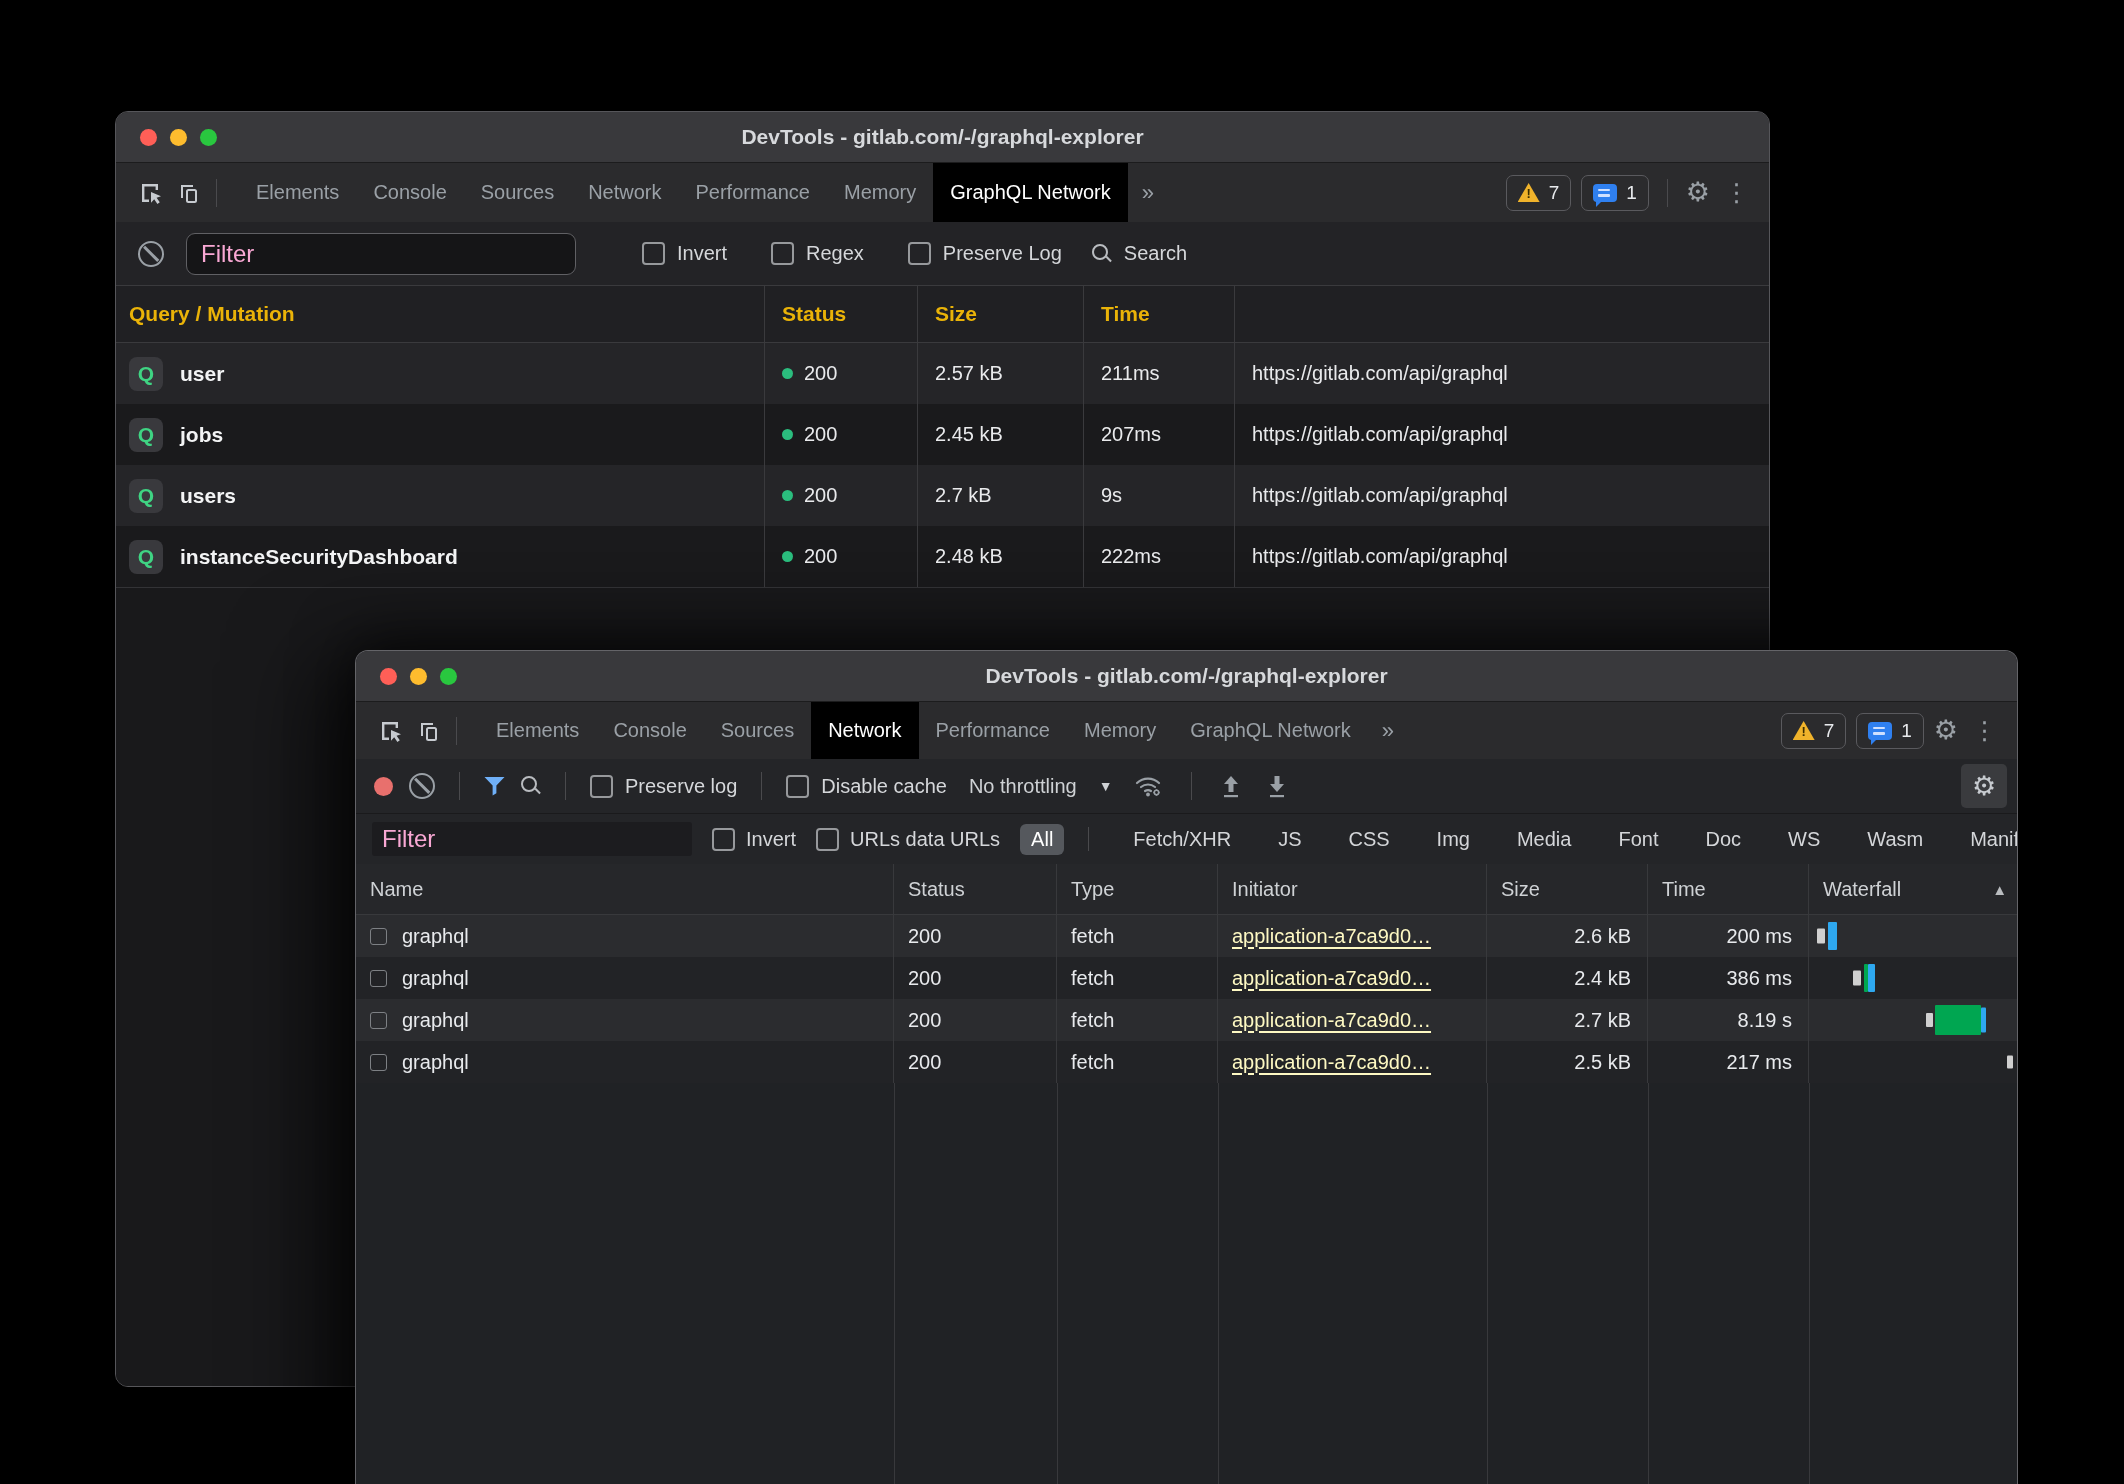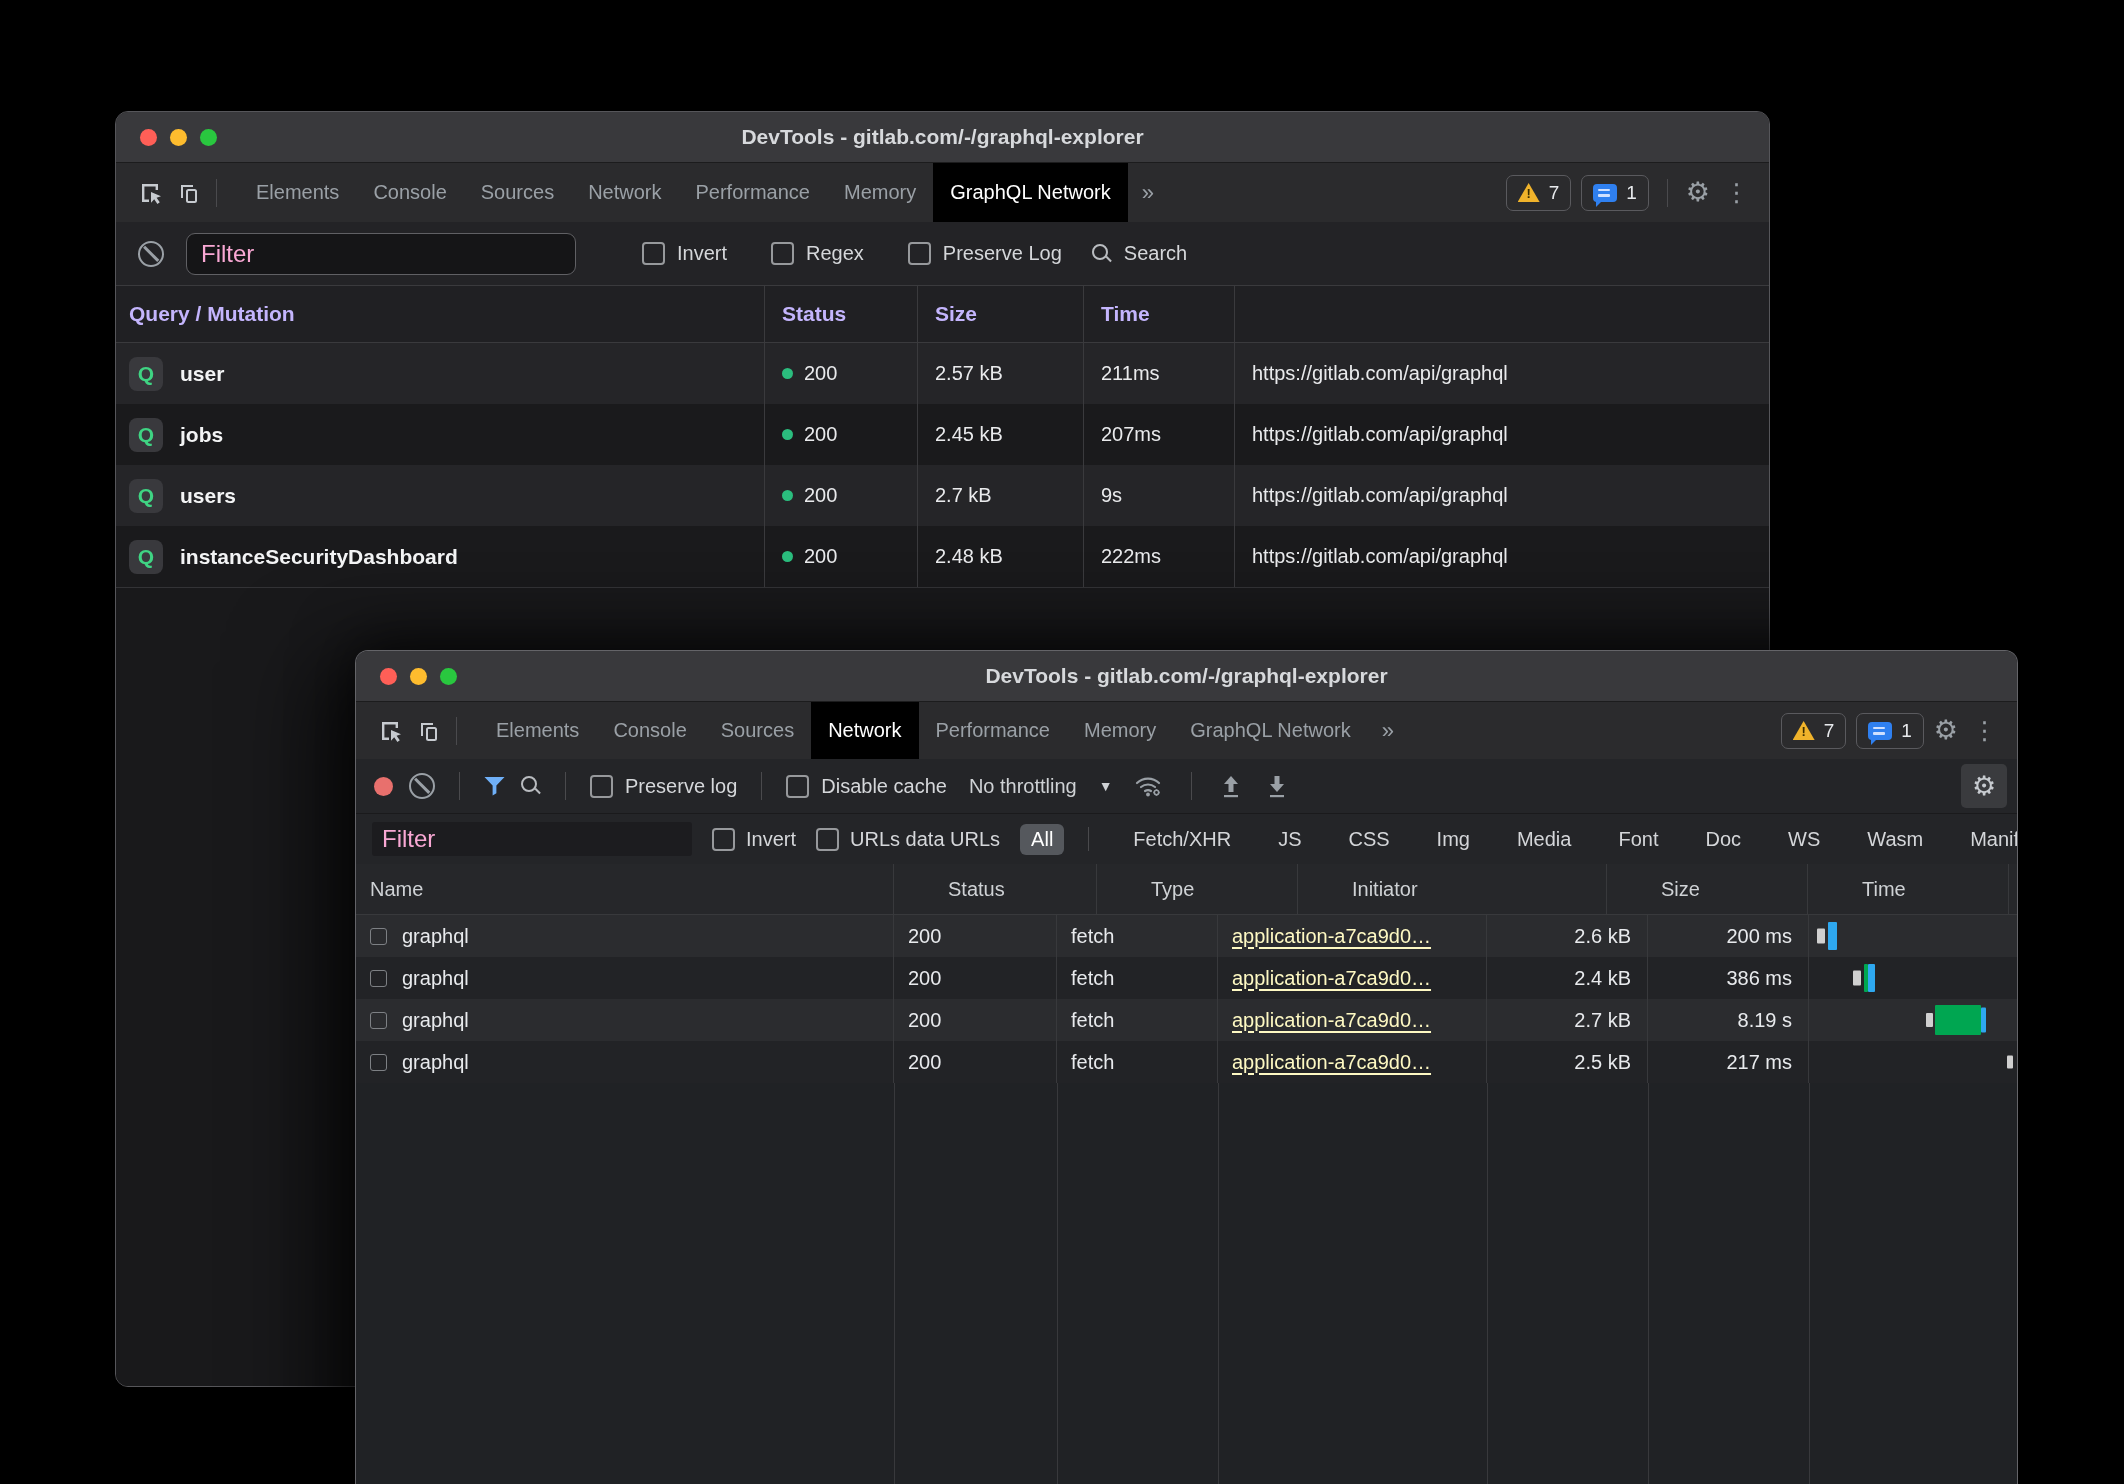--- a/index.html
+++ b/index.html
@@ -57,21 +57,21 @@
   .cbl{display:flex;align-items:center;gap:12px;font-size:20px;color:#d5d7da;font-weight:500;cursor:pointer;white-space:nowrap;}
   
   .filterrow{height:63px;flex:0 0 63px;background:#232326;display:flex;align-items:center;padding:0 22px;gap:22px;border-bottom:1px solid #3a3a3d;}
   .finput{width:390px;height:42px;background:#151517;border:1.5px solid #606064;border-radius:9px;
           display:flex;align-items:center;padding:0 14px;box-sizing:border-box;cursor:text;margin-right:22px;}
   .ph{font-size:24px;color:#f9a8d4;}
   .searchlbl{display:flex;align-items:center;gap:12px;font-size:20px;color:#d5d7da;font-weight:500;cursor:pointer;margin-left:8px;}
   .filterrow .cbl{margin-left:22px;}
   
   .bhead,.brow{display:grid;grid-template-columns:649px 153px 166px 151px 1fr;align-items:center;}
-  .bhead{height:56px;background:#202023;border-bottom:1px solid #3a3a3d;font-weight:700;font-size:21px;color:#c4b5fd;}
+  .bhead{height:56px;background:#202023;border-bottom:1px solid #3a3a3d;font-weight:700;font-size:21px;color:#eab308;}
   .bc{height:100%;display:flex;align-items:center;padding:0 0 0 17px;box-sizing:border-box;overflow:hidden;white-space:nowrap;}
   .bc.c1{padding-left:13px;}
   .bhead .bc,.brow .bc{border-right:1px solid #3a3a3d;}
   .bhead .bc.c5,.brow .bc.c5{border-right:none;}
   .brow{height:61px;font-size:20px;color:#e9eaec;}
   .brow.odd{background:#252528;} .brow.even{background:#1a1a1c;}
   .brows{border-bottom:1px solid #333336;}
   .qb{width:34px;height:34px;border-radius:8px;background:#39393d;color:#3fd483;font-weight:700;font-size:21px;
       display:inline-flex;align-items:center;justify-content:center;margin-right:17px;flex:0 0 auto;}
   .nm{font-weight:700;font-size:21px;color:#f3f4f5;}
@@ -93,21 +93,21 @@
   .finput2{width:320px;height:34px;background:#1c1c1f;border-radius:3px;display:flex;align-items:center;padding:0 10px;box-sizing:border-box;cursor:text;flex:0 0 auto;}
   .filter2 .cbl{gap:11px;}
   .pill{padding:4px 11px;border-radius:6px;font-size:20px;color:#fff;background:#55585d;cursor:pointer;}
   .typef{font-size:20px;color:#d4d6d9;cursor:pointer;white-space:nowrap;margin-left:20px;}
   .typelist{display:flex;align-items:center;gap:27px;}
   .vdiv.short{height:24px;margin:0 4px;}
   
   .optrow{height:47px;flex:0 0 47px;background:#242528;display:flex;align-items:center;padding:0 18px;gap:44px;border-bottom:1px solid #161618;}
   
   .fhead,.frow{display:grid;grid-template-columns:538px 163px 161px 269px 161px 161px 1fr;align-items:center;}
-  .fhead{height:50px;background:#26272a;border-bottom:1px solid #38393c;font-size:20px;color:#cfd2d5;font-weight:500;gap:40px;}
+  .fhead{height:50px;background:#26272a;border-bottom:1px solid #38393c;font-size:20px;color:#cfd2d5;font-weight:500;}
   .fc{height:100%;display:flex;align-items:center;padding:0 0 0 14px;box-sizing:border-box;overflow:hidden;white-space:nowrap;border-right:1px solid #38393c;}
   .fc.f7{border-right:none;position:relative;}
   .frow{height:42px;font-size:20px;color:#e8eaed;}
   .frow.odd{background:#2b2c2f;} .frow.even{background:#222326;}
   .fc.r{justify-content:flex-end;padding-right:16px;}
   .cb2{width:15px;height:15px;border:1.5px solid #7d8084;border-radius:3px;display:inline-block;margin-right:15px;flex:0 0 auto;}
   .ilink{color:#fef9c3;text-decoration:underline;text-underline-offset:4px;cursor:pointer;}
   .sort{position:absolute;right:10px;font-size:15px;color:#b9bcbf;}
   [data-waterfall]{position:relative;}
   [data-waterfall] i{position:absolute;top:50%;transform:translateY(-50%);border-radius:1px;}

